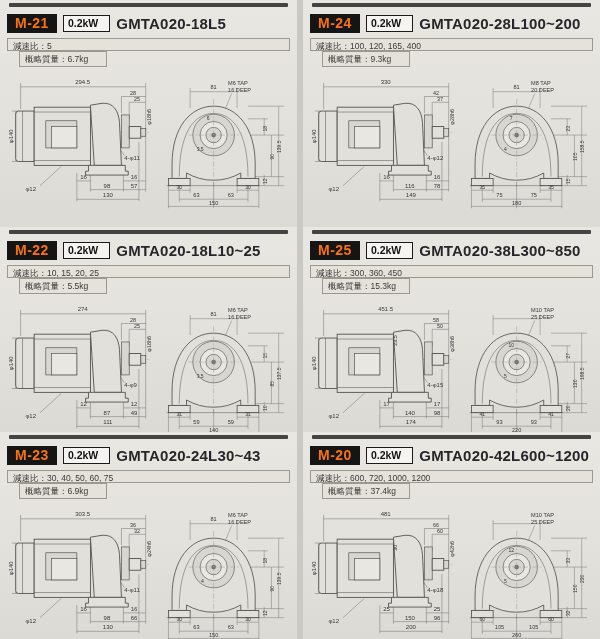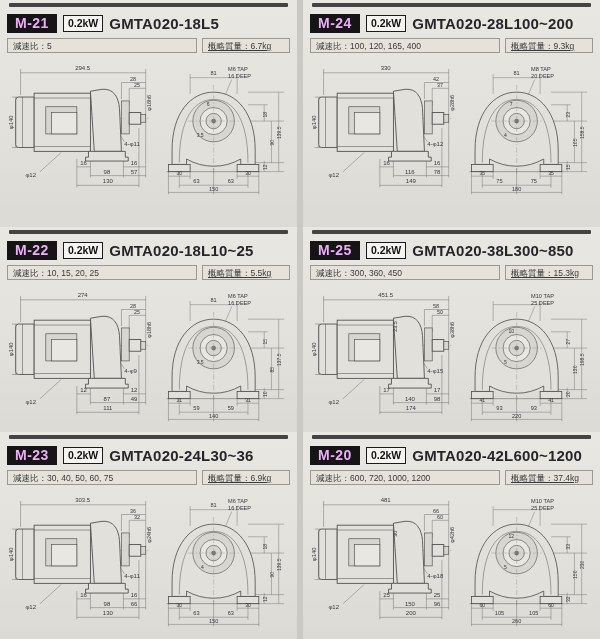--- a/index.html
+++ b/index.html
@@ -19,42 +19,42 @@
   }
   .panel {
     box-sizing:border-box;
     padding:3px 7px 0 7px;
     background:linear-gradient(180deg,#e9e7e2 0%,#e3e1dc 55%,#dcdad5 100%);
     overflow:hidden;
   }
   .rule { height:4px; background:#454442; margin:0 2px 4px 2px; border-radius:1px; }
   .hdr { display:flex; align-items:center; gap:6px; height:25px; }
   .code {
-    background:#151515; color:#f0abfc;
+    background:#151515; color:#f97316;
     font-weight:bold; font-size:14px; letter-spacing:0.5px;
     padding:2px 8px 3px 8px; line-height:1;
   }
   .pw {
     border:1.5px solid #1a1a1a; background:#f5f4f0; color:#111;
     font-weight:bold; font-size:10.5px; line-height:1;
-    padding:2px 4px 3px 4px;
+    padding:2px 11px 3px 4px;
   }
   .model {
     font-weight:bold; font-size:15px; color:#26262a;
     letter-spacing:0.2px; white-space:nowrap;text-align:center;
   }
-  .info { display:flex; margin-top:2px; height:15px; }
+  .info { display:flex; margin-top:2px; height:29px;flex-direction:column; }
   .ibox {
     box-sizing:border-box;
     border:1px solid #9a988f; background:#e4e2da; color:#3a3a3a;
     font-size:8.5px; line-height:12px; padding:1px 5px;
     white-space:nowrap; overflow:hidden;
   }
   .ibox.ratio { flex:1; }
-  .ibox.mass { width:88px; margin-left:5px;text-decoration:underline; }
+  .ibox.mass { width:88px; margin-left:12px; }
   .dwgs { display:flex; gap:2px; margin-top:4px; }
   svg.dwg { display:block; }
   .dim line { stroke:#6e6e6c; stroke-width:0.5; }
   .cl { stroke:#909090; stroke-width:0.45; stroke-dasharray:6 2 1.5 2; fill:none; }
   .part { fill:#e2e0db; stroke:#4e4e4c; stroke-width:0.9; }
   .part2 { fill:#d8d6d1; stroke:#55544f; stroke-width:0.7; }
   .part3 { fill:#e9e7e2; stroke:#55544f; stroke-width:0.7; }
   .ln { stroke:#55544f; stroke-width:0.55; fill:none; }
   text.t {
     font-family:"Liberation Sans", sans-serif;
@@ -560,21 +560,21 @@
       </svg>
 
     </div>
   </section>
 
   <section class="panel">
     <div class="rule"></div>
     <div class="hdr">
       <span class="code">M-23</span>
       <span class="pw">0.2kW</span>
-      <span class="model">GMTA020-24L30~36</span>
+      <span class="model">GMTA020-24L30~43</span>
     </div>
     <div class="info">
       <span class="ibox ratio">減速比：30, 40, 50, 60, 75</span>
       <span class="ibox mass">概略質量：6.9kg</span>
     </div>
     <div class="dwgs">
 
       <svg class="dwg" width="146" height="148" viewBox="0 0 150 150">
         <g class="dim">
           <line x1="14" y1="15" x2="143" y2="15"></line>

